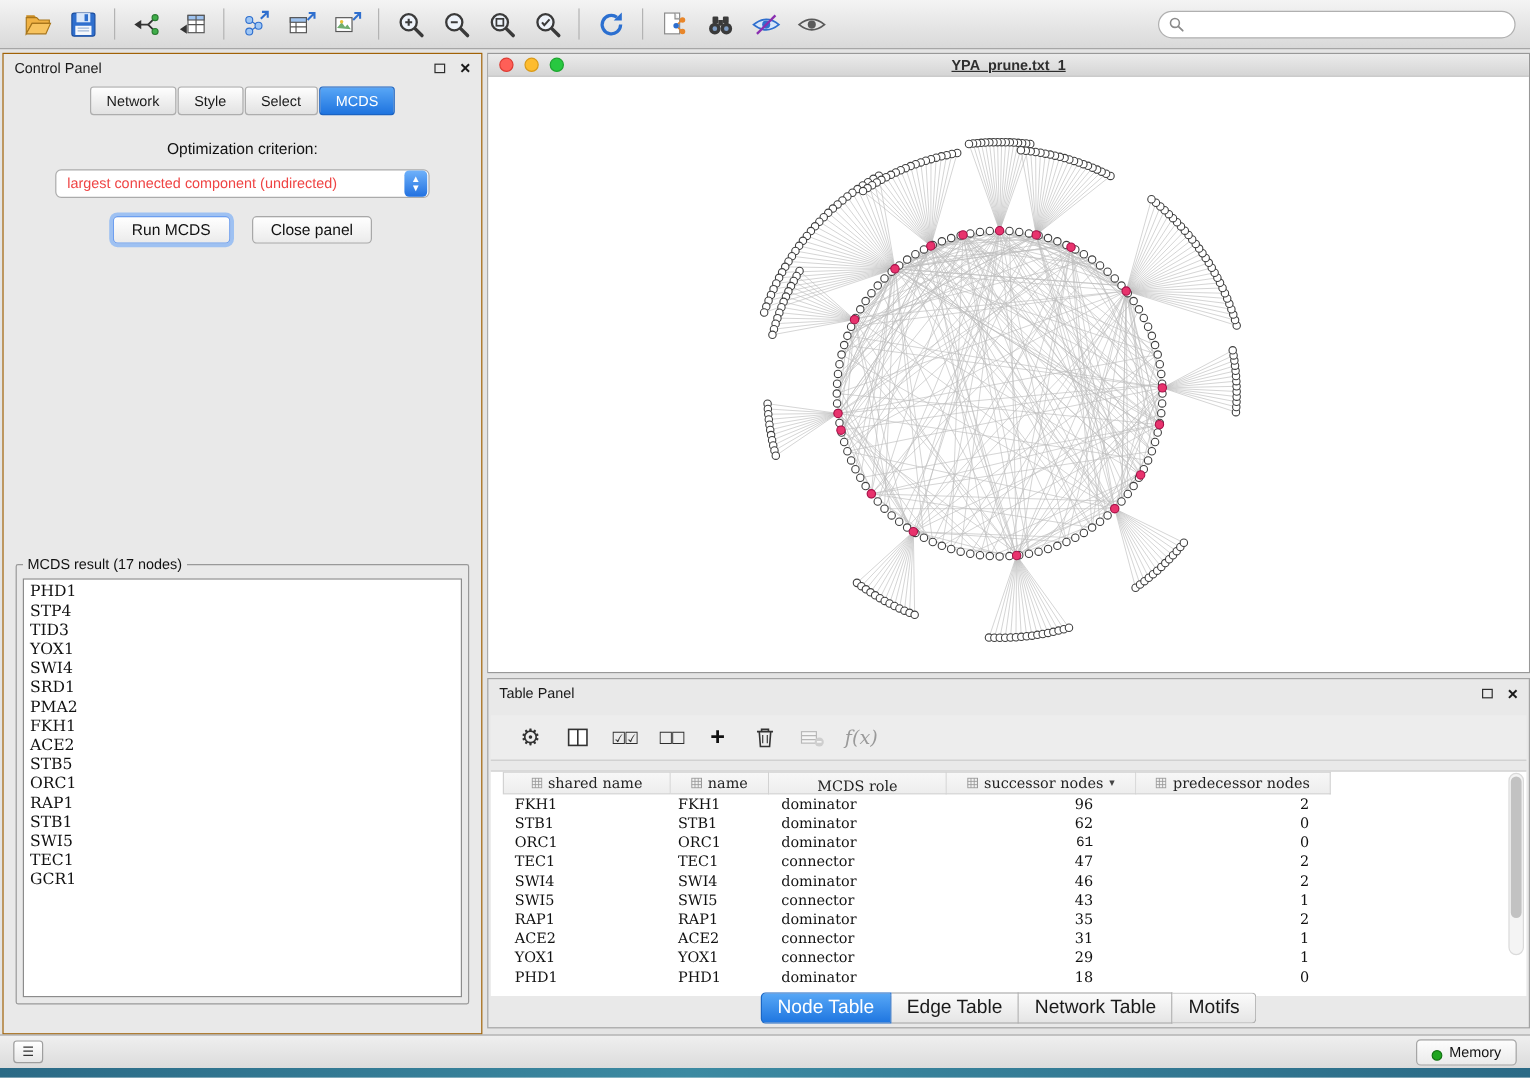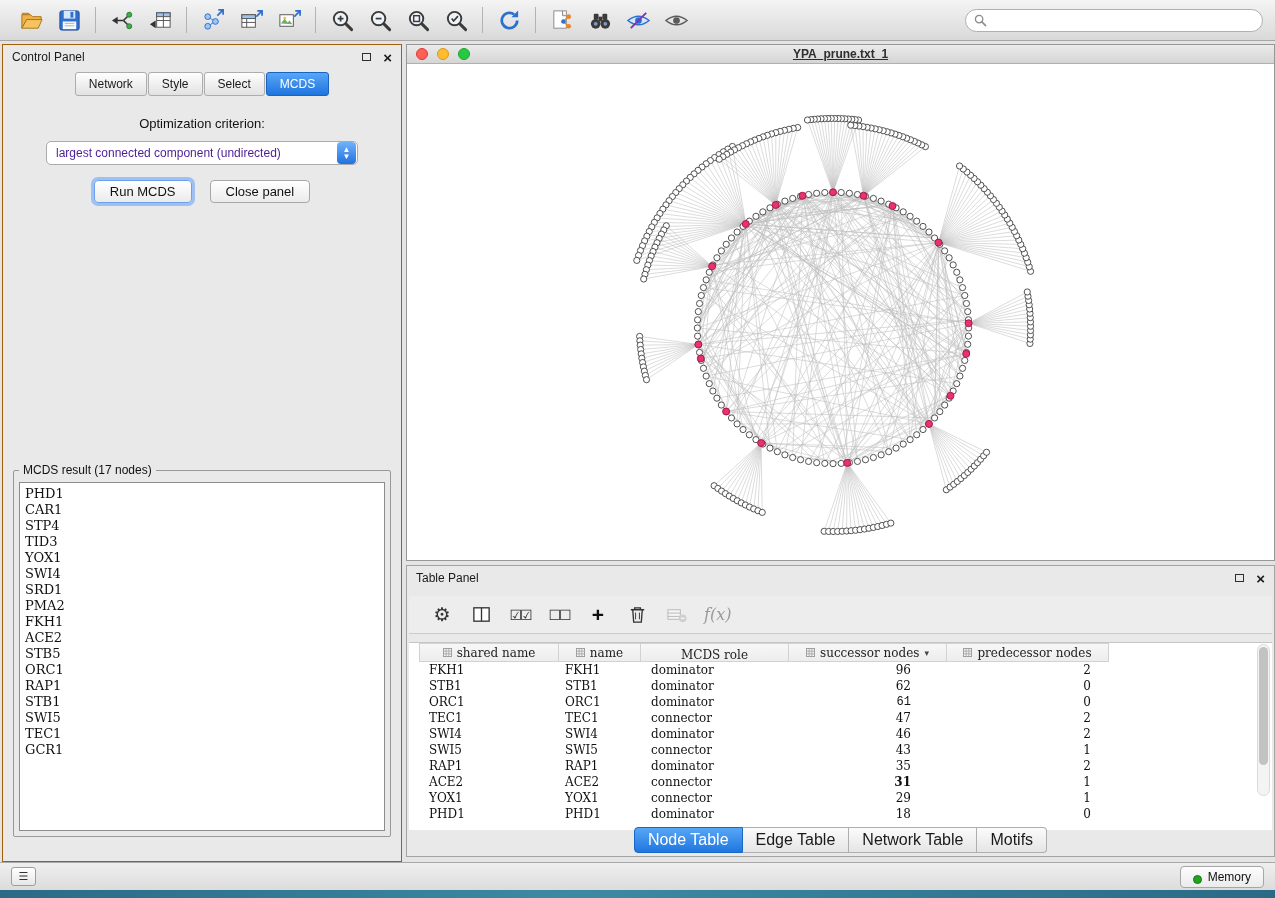--- a/index.html
+++ b/index.html
@@ -30,21 +30,21 @@
   .win-icons { margin-left:auto; display:flex; gap:12px; align-items:center; }
   .float-box { width:9px; height:8px; border:1.5px solid #2e2e2e; display:inline-block; }
   .close-x { font-size:15px; font-weight:bold; color:#1a1a1a; line-height:1; }
   .cp-tabs { display:flex; justify-content:center; gap:1px; margin-top:3px; }
   .ctab { font-size:12px; padding:4px 13px; background:linear-gradient(#fefefe,#e2e2e2);
     border:1px solid #adadad; color:#1a1a1a; border-radius:3px;text-align:center; }
   .ctab.active { background:linear-gradient(#58a6f6,#1f74df); color:#fff; border-color:#1b63c2; }
   .opt-label { text-align:center; font-size:13px; color:#111; margin-top:20px; }
   .combo { margin:10px auto 0; width:312px; height:24px; background:#fff; border:1px solid #ababab;
     border-radius:5px; display:flex; align-items:center; }
-  .combo-text { font-size:12px; padding-left:9px; flex:1; white-space:nowrap; color:#4c1d95; }
+  .combo-text { font-size:12px; padding-left:9px; flex:1; white-space:nowrap; color:#ef4444; }
   .combo-arrows { width:19px; height:22px; border-radius:4px; background:linear-gradient(#6fb2fb,#2271e0);
     margin-right:1px; display:flex; flex-direction:column; align-items:center; justify-content:center;
     color:#fff; font-size:8px; line-height:7px; }
   .btn-row { display:flex; justify-content:center; gap:18px; margin-top:15px; }
   .mac-btn { font-size:13px; padding:3px 15px; background:linear-gradient(#ffffff,#ebebeb);
     border:1px solid #a8a8a8; border-radius:4px; color:#111; }
   .mac-btn.focused { box-shadow:0 0 0 3px rgba(96,160,250,.55); border-color:#6d9ff0; }
   .mcds-fieldset { position:absolute; left:10px; right:10px; top:418px; bottom:24px;
     border:1px solid #999; border-radius:2px; margin:0; padding:5px; background:#e9e9e9; }
   .mcds-fieldset legend { font-size:12px; padding:0 4px; color:#111; }
@@ -279,21 +279,20 @@
         </span>
     </div>
     <div class="btn-row">
       <button class="mac-btn focused">Run MCDS</button>
       <button class="mac-btn">Close panel</button>
     </div>
     <fieldset class="mcds-fieldset">
       <legend>MCDS result (17 nodes)</legend>
       <div class="mcds-list">
           <div class="mcds-item">PHD1</div>
-          <div class="mcds-item">CAR1</div>
           <div class="mcds-item">STP4</div>
           <div class="mcds-item">TID3</div>
           <div class="mcds-item">YOX1</div>
           <div class="mcds-item">SWI4</div>
           <div class="mcds-item">SRD1</div>
           <div class="mcds-item">PMA2</div>
           <div class="mcds-item">FKH1</div>
           <div class="mcds-item">ACE2</div>
           <div class="mcds-item">STB5</div>
           <div class="mcds-item">ORC1</div>
@@ -1248,21 +1247,21 @@
             <div class="td" style="width: 140px; padding-left: 10px;">RAP1</div>
             <div class="td" style="width: 82px; padding-left: 6px;">RAP1</div>
             <div class="td" style="width: 148px; padding-left: 10px;">dominator</div>
             <div class="td num" style="width: 158px; padding-right: 36px;">35</div>
             <div class="td num" style="width: 162px; padding-right: 18px;">2</div>
           </div>
           <div class="trow">
             <div class="td" style="width: 140px; padding-left: 10px;">ACE2</div>
             <div class="td" style="width: 82px; padding-left: 6px;">ACE2</div>
             <div class="td" style="width: 148px; padding-left: 10px;">connector</div>
-            <div class="td num" style="width: 158px; padding-right: 36px; font-weight: bold;">31</div>
+            <div class="td num" style="width: 158px; padding-right: 36px;">31</div>
             <div class="td num" style="width: 162px; padding-right: 18px;">1</div>
           </div>
           <div class="trow">
             <div class="td" style="width: 140px; padding-left: 10px;">YOX1</div>
             <div class="td" style="width: 82px; padding-left: 6px;">YOX1</div>
             <div class="td" style="width: 148px; padding-left: 10px;">connector</div>
             <div class="td num" style="width: 158px; padding-right: 36px;">29</div>
             <div class="td num" style="width: 162px; padding-right: 18px;">1</div>
           </div>
           <div class="trow">

